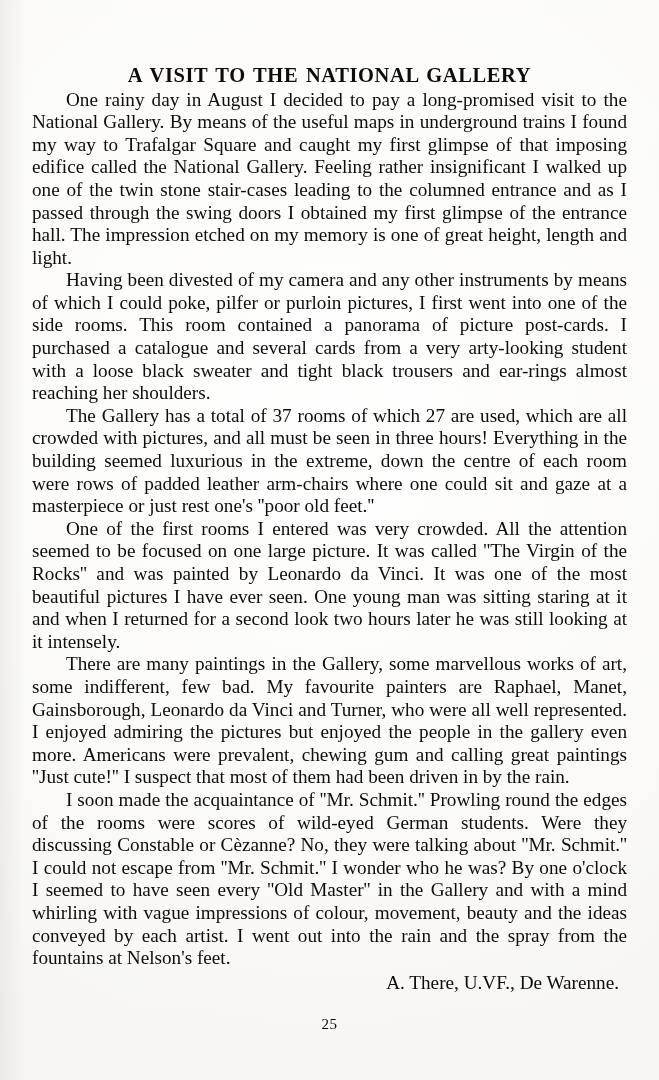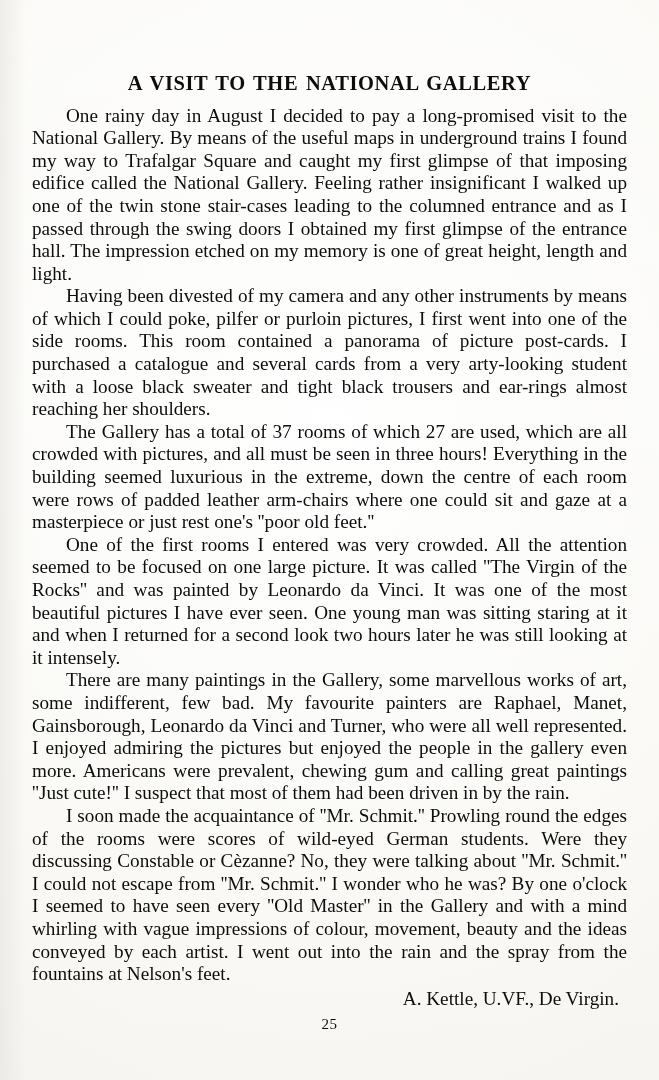--- a/index.html
+++ b/index.html
@@ -28,28 +28,28 @@
     left: 32px;
     top: 0;
     width: 595px;
     height: 1080px;
   }
   .doc-title {
     text-align: center;
     font-weight: bold;
     font-size: 20.5px;
     letter-spacing: 0.6px;
-    margin: 8px;
+    margin: 0;
     padding-top: 64px;
     padding-bottom: 2px;
     line-height: 1.1;
     word-spacing: 2px;
   }
   .body-text {
-    margin-top: 8px;
+    margin-top: 0;
   }
   p.para {
     margin: 0;
     text-align: justify;
     text-justify: inter-word;
     font-size: 19.2px;
     line-height: 22.6px;
     text-indent: 34px;
     hyphens: manual;
     -webkit-hyphens: manual;
@@ -95,18 +95,18 @@
   <h1 class="doc-title">A VISIT TO THE NATIONAL GALLERY</h1>
 
   <div class="body-text">
     <p class="para">One rainy day in August I decided to pay a long-promised visit to the National Gallery.  By means of the useful maps in underground trains I found my way to Trafalgar Square and caught my first glimpse of that imposing edifice called the National Gallery.  Feeling rather insignificant I walked up one of the twin stone stair-cases leading to the columned entrance and as I passed through the swing doors I obtained my first glimpse of the entrance hall.  The impression etched on my memory is one of great height, length and light.</p>
     <p class="para">Having been divested of my camera and any other instruments by means of which I could poke, pilfer or purloin pictures, I first went into one of the side rooms.  This room contained a panorama of picture post-cards.  I purchased a catalogue and several cards from a very arty-looking student with a loose black sweater and tight black trousers and ear-rings almost reaching her shoulders.</p>
     <p class="para">The Gallery has a total of 37 rooms of which 27 are used, which are all crowded with pictures, and all must be seen in three hours!  Everything in the building seemed luxurious in the extreme, down the centre of each room were rows of padded leather arm-chairs where one could sit and gaze at a masterpiece or just rest one's ''poor old feet.''</p>
     <p class="para">One of the first rooms I entered was very crowded.  All the attention seemed to be focused on one large picture.  It was called ''The Virgin of the Rocks'' and was painted by Leonardo da Vinci.  It was one of the most beautiful pictures I have ever seen.  One young man was sitting staring at it and when I returned for a second look two hours later he was still looking at it intensely.</p>
     <p class="para">There are many paintings in the Gallery, some marvellous works of art, some indifferent, few bad.  My favourite painters are Raphael, Manet, Gainsborough, Leonardo da Vinci and Turner, who were all well represented.  I enjoyed admiring the pictures but enjoyed the people in the gallery even more.  Americans were prevalent, chewing gum and calling great paintings ''Just cute!'' I suspect that most of them had been driven in by the rain.</p>
     <p class="para">I soon made the acquaintance of ''Mr. Schmit.''  Prowling round the edges of the rooms were scores of wild-eyed German students.  Were they discussing Constable or Cèzanne?  No, they were talking about ''Mr. Schmit.''  I could not escape from ''Mr. Schmit.''  I wonder who he was?  By one o'clock I seemed to have seen every ''Old Master'' in the Gallery and with a mind whirling with vague impressions of colour, movement, beauty and the ideas conveyed by each artist.  I went out into the rain and the spray from the fountains at Nelson's feet.</p>
 
-    <p class="signature">A. Kettle, U.VF., De Virgin.</p>
+    <p class="signature">A. There, U.VF., De Warenne.</p>
   </div>
 
 </div>
 
 <div class="page-number">25</div>
 
 </body></html>

